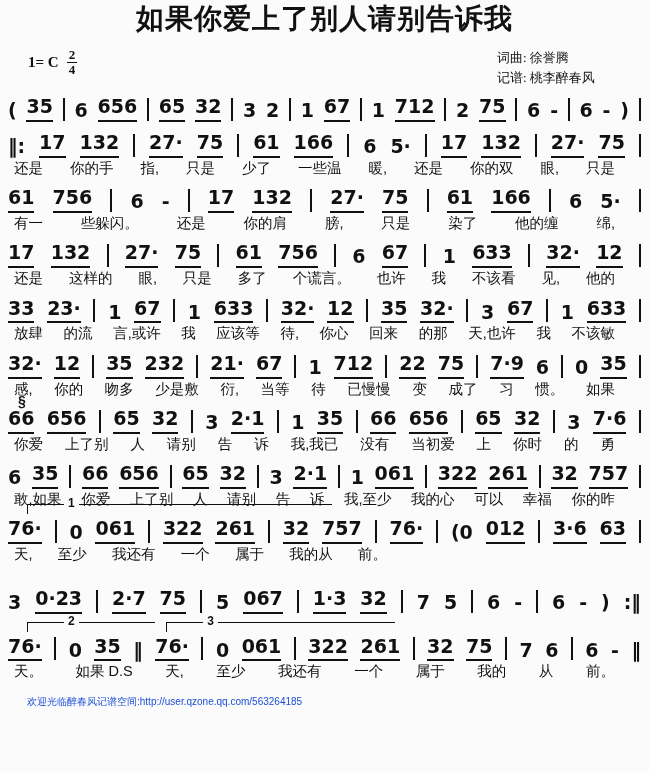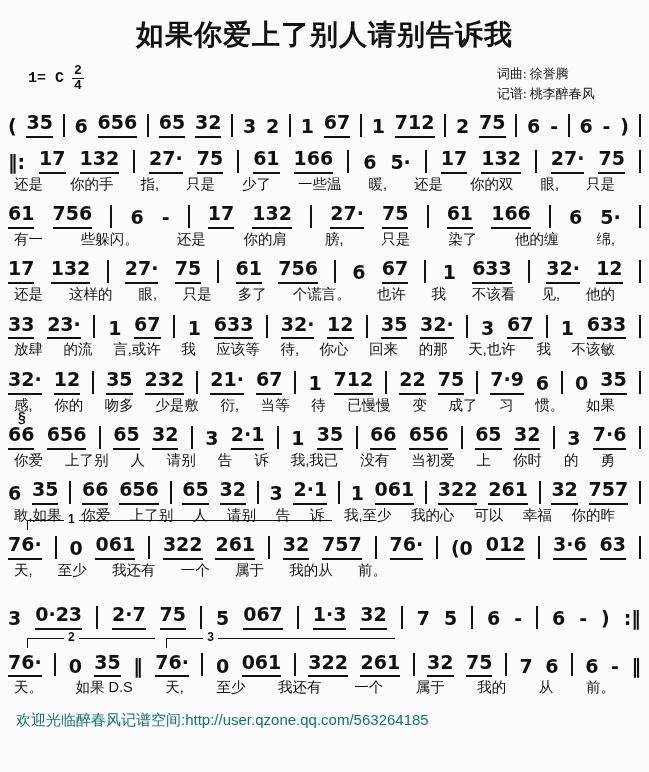--- a/index.html
+++ b/index.html
@@ -6,28 +6,28 @@
   body{
     width:649px;height:772px;overflow:hidden;
     background:#fbfbfb;color:#111;
     font-family:"Liberation Sans",sans-serif;
     -webkit-font-smoothing:antialiased;
   }
   .sheet{width:649px;height:772px;position:relative;}
 
   
   .title{
-    margin-top:16px;text-align:center;
+    text-align:center;
     font-size:28px;font-weight:bold;letter-spacing:1px;
     font-family:"Liberation Sans",sans-serif;
   }
   .meta{position:relative;height:48px;margin-top:6px;}
   .key{
     position:absolute;left:28px;top:4px;font-size:15px;font-weight:bold;
-    font-family:Liberation Mono, monospace;
+    font-family:Liberation Serif, serif;
     display:flex;align-items:center;justify-content:flex-end;
   }
   .timesig{display:inline-flex;flex-direction:column;align-items:center;
     margin-left:8px;font-size:13px;line-height:1.05;font-weight:bold;}
   .timesig .den{border-top:1px solid #111;padding:0 2px;}
   .performer{
     position:absolute;left:0;right:40px;top:6px;text-align:center;
     font-size:16px;font-family:"Liberation Serif",serif;
   }
   .credits{
@@ -63,21 +63,21 @@
   .segno{position:absolute;top:-15px;left:10px;font-size:14px;font-weight:bold;}
   .ending{position:absolute;top:-14px;height:9px;
     border-top:1.5px solid #111;border-left:1.5px solid #111;}
   .ending-label{
     position:absolute;top:-8px;left:36px;background:#fbfbfb;
     padding:0 4px;font-size:12px;font-weight:bold;line-height:1.1;
   }
 
   
   .footer{
-    margin:14px 0 0 16px;font-size:15px;color:#0f766e;
+    margin:14px 0 0 27px;font-size:10px;color:#1d4ed8;
     font-family:"Liberation Sans",sans-serif;
   }
 </style>
 </head>
 <body>
 
 <div class="sheet">
 
   <div class="title">如果你爱上了别人请别告诉我</div>
 

